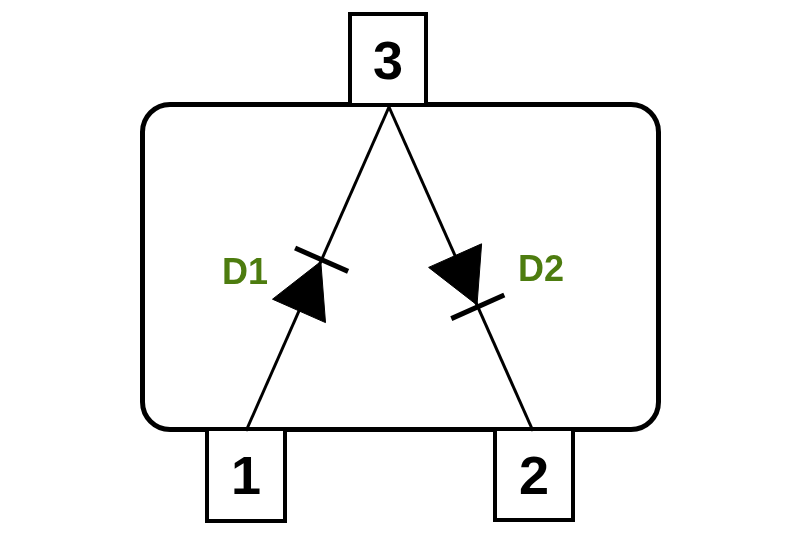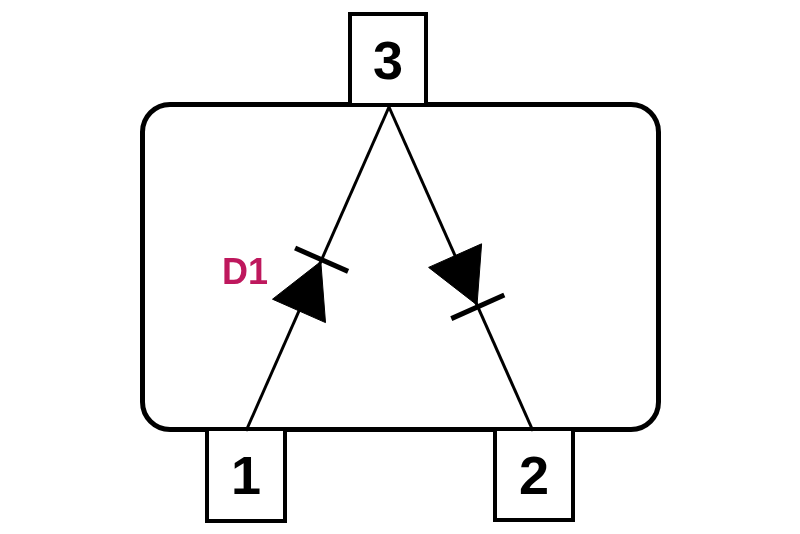--- a/index.html
+++ b/index.html
@@ -46,21 +46,21 @@
     left: 0;
     top: 0;
     width: 800px;
     height: 534px;
   }
   .diode-label {
     position: absolute;
     font-weight: bold;
     font-size: 36px;
     line-height: 36px;
-    color: #be185d;
+    color: #4d7c0f;
     white-space: nowrap;
   }
   .diode-label.d1 { left: 213px; top: 254px; width: 55px; text-align: right; }
   .diode-label.d2 { left: 518px; top: 251px; width: 60px; text-align: left; }
 </style>
 </head>
 <body>
 
 <div class="stage">
 
@@ -87,14 +87,15 @@
       <line x1="295.1" y1="248.0" x2="348.1" y2="271.4" stroke="#000000" stroke-width="5"></line>
     </g>
 
     <g>
       <polygon points="477,305 481.6,243.8 428.6,267.4" fill="#000000" stroke="#000000" stroke-width="1"></polygon>
       <line x1="451.3" y1="318.6" x2="504.3" y2="295.0" stroke="#000000" stroke-width="5"></line>
     </g>
   </svg>
 
   <div class="diode-label d1">D1</div>
+  <div class="diode-label d2">D2</div>
 
 </div>
 
 </body></html>

